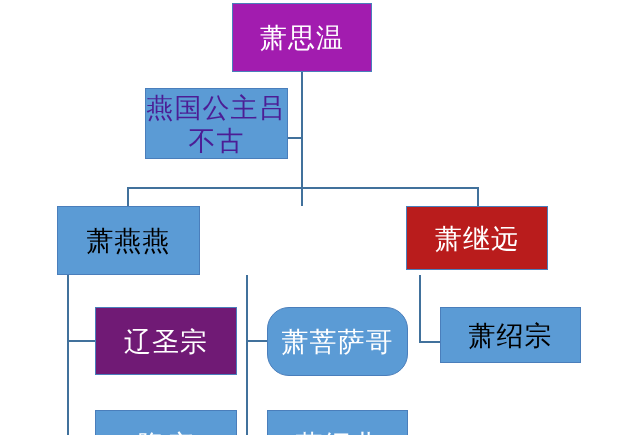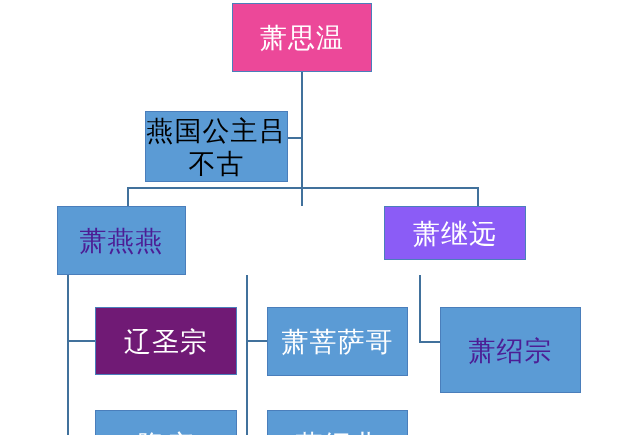--- a/index.html
+++ b/index.html
@@ -44,39 +44,39 @@
     <div class="line" style="left: 127px; top: 187px; width: 2px; height: 19px; background: rgb(65, 113, 156);"></div>
     <div class="line" style="left: 301px; top: 187px; width: 2px; height: 19px; background: rgb(65, 113, 156);"></div>
     <div class="line" style="left: 477px; top: 187px; width: 2px; height: 19px; background: rgb(65, 113, 156);"></div>
     <div class="line" style="left: 288px; top: 137px; width: 14px; height: 2px; background: rgb(65, 113, 156);"></div>
     <div class="line" style="left: 67px; top: 275px; width: 2px; height: 160px; background: rgb(65, 113, 156);"></div>
     <div class="line" style="left: 67px; top: 340px; width: 28px; height: 2px; background: rgb(65, 113, 156);"></div>
     <div class="line" style="left: 246px; top: 275px; width: 2px; height: 160px; background: rgb(65, 113, 156);"></div>
     <div class="line" style="left: 246px; top: 340px; width: 21px; height: 2px; background: rgb(65, 113, 156);"></div>
     <div class="line" style="left: 419px; top: 275px; width: 2px; height: 67px; background: rgb(65, 113, 156);"></div>
     <div class="line" style="left: 419px; top: 341px; width: 21px; height: 2px; background: rgb(65, 113, 156);"></div>
-    <div class="node" style="left: 232px; top: 3px; width: 140px; height: 69px; background: #ec4899; border-color: rgb(74, 126, 187); color: rgb(255, 255, 255);">
+    <div class="node" style="left: 232px; top: 3px; width: 140px; height: 69px; background: #a21caf; border-color: rgb(74, 126, 187); color: rgb(255, 255, 255);">
       <span>萧思温</span>
     </div>
-    <div class="node" style="left: 145px; top: 111px; width: 143px; height: 71px; background: rgb(91, 155, 213); border-color: rgb(74, 126, 187); color: #000000;">
+    <div class="node" style="left: 145px; top: 88px; width: 143px; height: 71px; background: rgb(91, 155, 213); border-color: rgb(74, 126, 187); color: #4c1d95;">
       <span>燕国公主吕不古</span>
     </div>
-    <div class="node" style="left: 57px; top: 206px; width: 129px; height: 69px; background: rgb(91, 155, 213); border-color: rgb(74, 126, 187); color: #4c1d95; text-align: center;">
+    <div class="node" style="left: 57px; top: 206px; width: 143px; height: 69px; background: rgb(91, 155, 213); border-color: rgb(74, 126, 187); color: #000000; text-align: center;">
       <span>萧燕燕</span>
     </div>
-    <div class="node" style="left: 384px; top: 206px; width: 142px; height: 54px; background: #8b5cf6; border-color: rgb(74, 126, 187); color: rgb(255, 255, 255);">
+    <div class="node" style="left: 406px; top: 206px; width: 142px; height: 64px; background: #b91c1c; border-color: rgb(74, 126, 187); color: rgb(255, 255, 255);">
       <span>萧继远</span>
     </div>
     <div class="node" style="left: 95px; top: 307px; width: 142px; height: 68px; background: #701a75; border-color: rgb(74, 126, 187); color: rgb(255, 255, 255);">
       <span>辽圣宗</span>
     </div>
-    <div class="node" style="left: 267px; top: 307px; width: 141px; height: 69px; background: rgb(91, 155, 213); border-color: rgb(74, 126, 187); color: rgb(255, 255, 255);">
+    <div class="node" style="left: 267px; top: 307px; width: 141px; height: 69px; background: rgb(91, 155, 213); border-color: rgb(74, 126, 187); color: rgb(255, 255, 255); border-radius: 22px;">
       <span>萧菩萨哥</span>
     </div>
-    <div class="node" style="left: 440px; top: 307px; width: 141px; height: 86px; background: rgb(91, 155, 213); border-color: rgb(74, 126, 187); color: #4c1d95;">
+    <div class="node" style="left: 440px; top: 307px; width: 141px; height: 56px; background: rgb(91, 155, 213); border-color: rgb(74, 126, 187); color: #000000;">
       <span>萧绍宗</span>
     </div>
     <div class="node" style="left: 95px; top: 410px; width: 142px; height: 68px; background: rgb(91, 155, 213); border-color: rgb(74, 126, 187); color: rgb(255, 255, 255);">
       <span>隆庆</span>
     </div>
     <div class="node" style="left: 267px; top: 410px; width: 141px; height: 68px; background: rgb(91, 155, 213); border-color: rgb(74, 126, 187); color: rgb(255, 255, 255);">
       <span>萧绍业</span>
     </div>
   </div>
 

